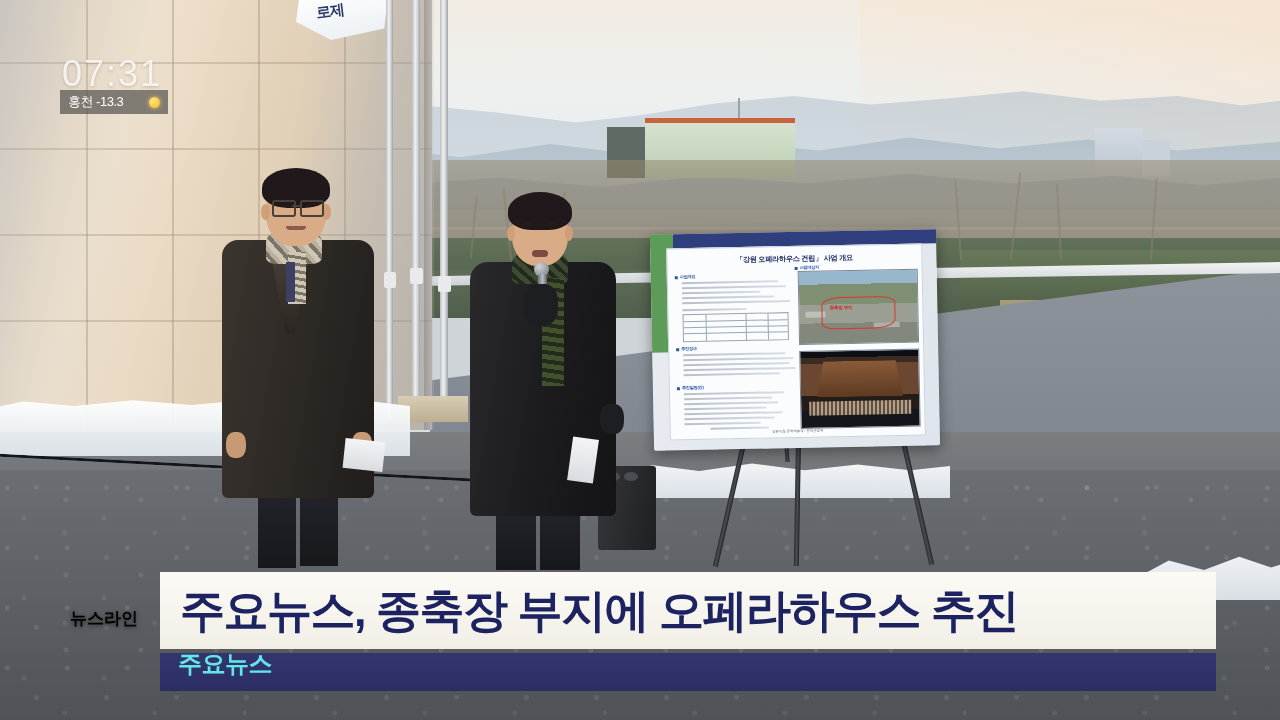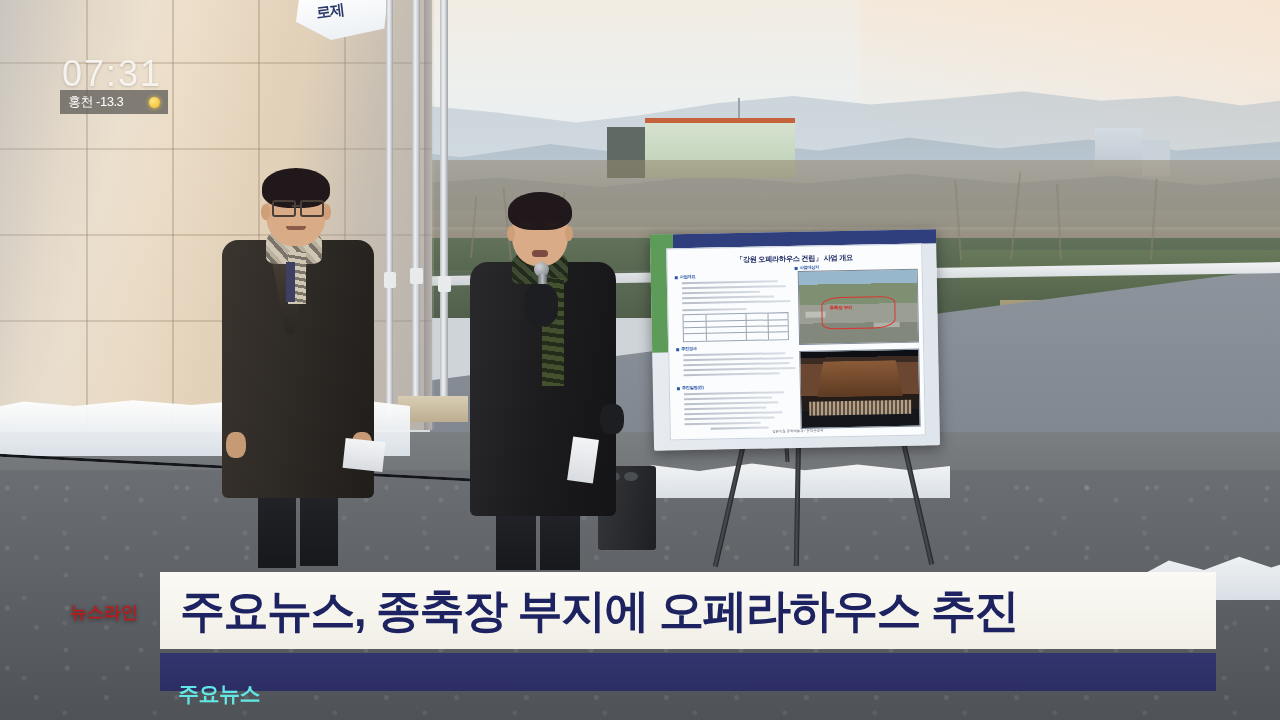--- a/index.html
+++ b/index.html
@@ -179,28 +179,28 @@
       box-shadow:0 0 4px rgba(255,210,80,.9);flex:0 0 auto;margin-left:auto;}
 
   
   .headline-band{position:absolute;left:160px;top:572px;width:1056px;height:77px;
       background:linear-gradient(#fbfaf5,#f1efe6);}
   .headline{position:absolute;left:180px;top:578px;width:1020px;height:66px;
       display:flex;align-items:center;
       font-size:45px;font-weight:bold;color:#1d2260;letter-spacing:-1.5px;white-space:nowrap;}
   .sub-band{position:absolute;left:160px;top:653px;width:1056px;height:38px;
       background:linear-gradient(#33356f,#2b2d63);}
-  .sub-label{position:absolute;left:178px;top:680px;font-size:21px;font-weight:bold;
+  .sub-label{position:absolute;left:178px;top:648px;font-size:24px;font-weight:bold;
       color:#63e6e6;letter-spacing:-.5px;}
 
   
   .logo{position:absolute;left:52px;top:597px;width:104px;text-align:center;}
   .logo-g1{font-size:50px;font-weight:bold;color:#ffffff;line-height:1;
       letter-spacing:-1px;text-shadow:0 2px 5px rgba(0,0,0,.45);}
-  .logo-sub{margin-top:4px;font-size:17px;font-weight:bold;color:#b91c1c;
+  .logo-sub{margin-top:10px;font-size:17px;font-weight:bold;color:#000000;
       letter-spacing:0px;text-shadow:0 1px 4px rgba(0,0,0,.5);}
 </style>
 </head>
 <body>
 
 <div id="stage">
 
   <div class="sky"></div>
   <div class="sky-warm"></div>
 

